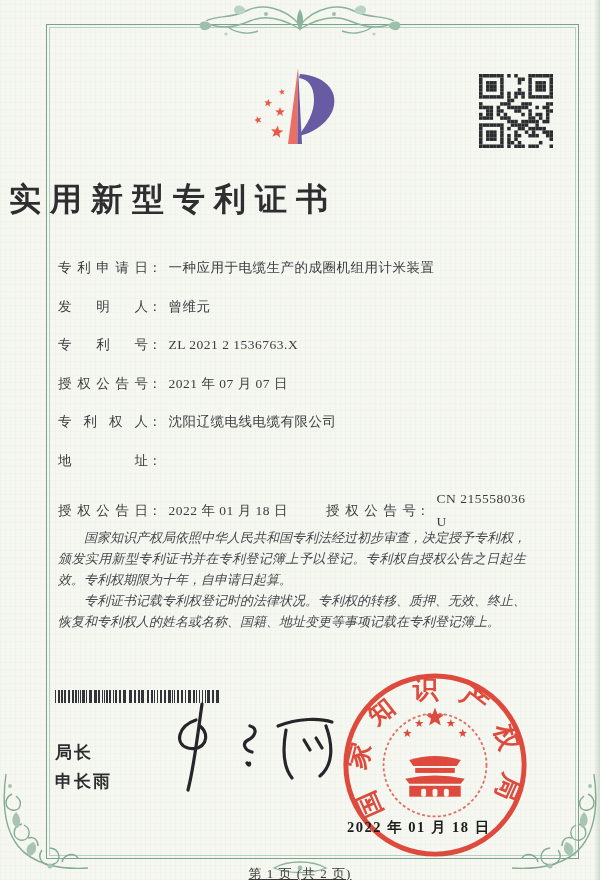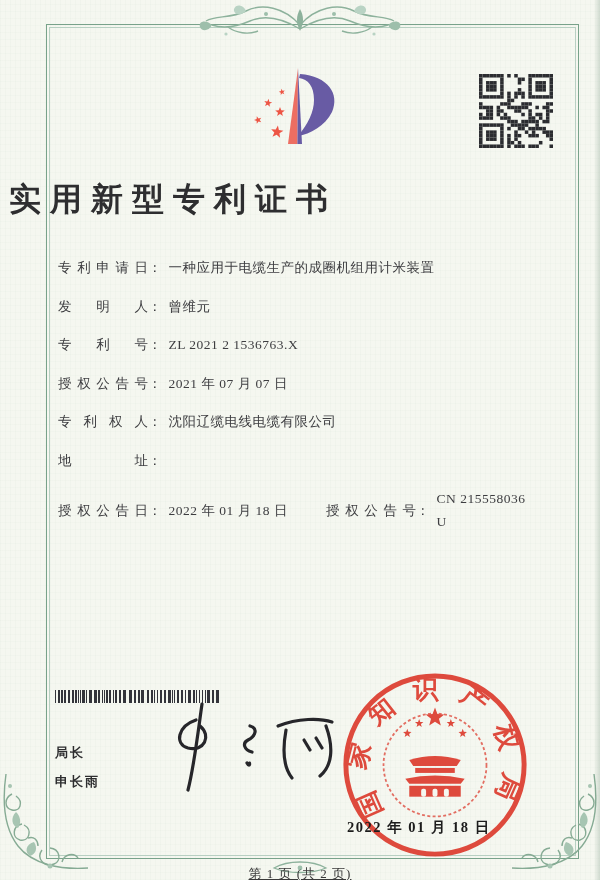--- a/index.html
+++ b/index.html
@@ -32,21 +32,21 @@
   .flabel{flex:none;width:90px;text-align:justify;text-align-last:justify;}
   .fcolon{flex:none;margin-right:7px;}
   .fvalue{letter-spacing:.5px;}
   .fpair{display:flex;align-items:center;}
   .fpair.left{flex:none;width:268px;}
   .paragraphs{position:absolute;left:58px;top:527px;width:468px;font-size:13px;line-height:21px;
     color:#46474c;text-align:justify;font-style:italic;}
   .paragraphs p{margin:0;text-indent:2em;}
   .barcode{position:absolute;left:55px;top:690px;width:168px;height:13px;}
   .issuer{position:absolute;left:55px;top:738px;font-family:"Liberation Sans","DejaVu Sans",sans-serif;
-    font-size:13px;font-weight:600;letter-spacing:2px;color:#2d2d2f;line-height:29px;}
+    font-size:17px;font-weight:600;letter-spacing:2px;color:#2d2d2f;line-height:29px;}
   .signature{position:absolute;left:158px;top:692px;width:195px;height:102px;}
   .seal{position:absolute;left:336px;top:666px;width:198px;height:198px;opacity:.9;}
   .stamp-date{position:absolute;left:347px;top:818px;font-size:14.5px;font-weight:700;
     letter-spacing:1.5px;color:#1c1c1c;}
   .footer{position:absolute;left:0;top:865px;width:100%;text-align:center;font-size:13px;
     letter-spacing:1px;color:#3a3a3a;text-decoration:underline;}
 </style>
 </head>
 <body>
 
@@ -381,20 +381,24 @@
           <span class="fvalue">2022 年 01 月 18 日</span>
       </span>
       <span class="fpair">
         <span class="flabel">授权公告号</span>
           <span class="fcolon">：</span>
           <span class="fvalue">CN 215558036 U</span>
       </span>
     </div>
   </div>
 
+  <div class="paragraphs">
+    <p>国家知识产权局依照中华人民共和国专利法经过初步审查，决定授予专利权，颁发实用新型专利证书并在专利登记簿上予以登记。专利权自授权公告之日起生效。专利权期限为十年，自申请日起算。</p>
+    <p>专利证书记载专利权登记时的法律状况。专利权的转移、质押、无效、终止、恢复和专利权人的姓名或名称、国籍、地址变更等事项记载在专利登记簿上。</p>
+  </div>
 
   <svg id="barcode-svg" class="barcode" viewBox="0 0 168 13">
       <g fill="#33343a">
         <rect x="0" y="0" width="1" height="13"></rect>
         <rect x="3" y="0" width="2" height="13"></rect>
         <rect x="6" y="0" width="2" height="13"></rect>
         <rect x="9" y="0" width="2" height="13"></rect>
         <rect x="13" y="0" width="2" height="13"></rect>
         <rect x="17" y="0" width="2" height="13"></rect>
         <rect x="20" y="0" width="2" height="13"></rect>

